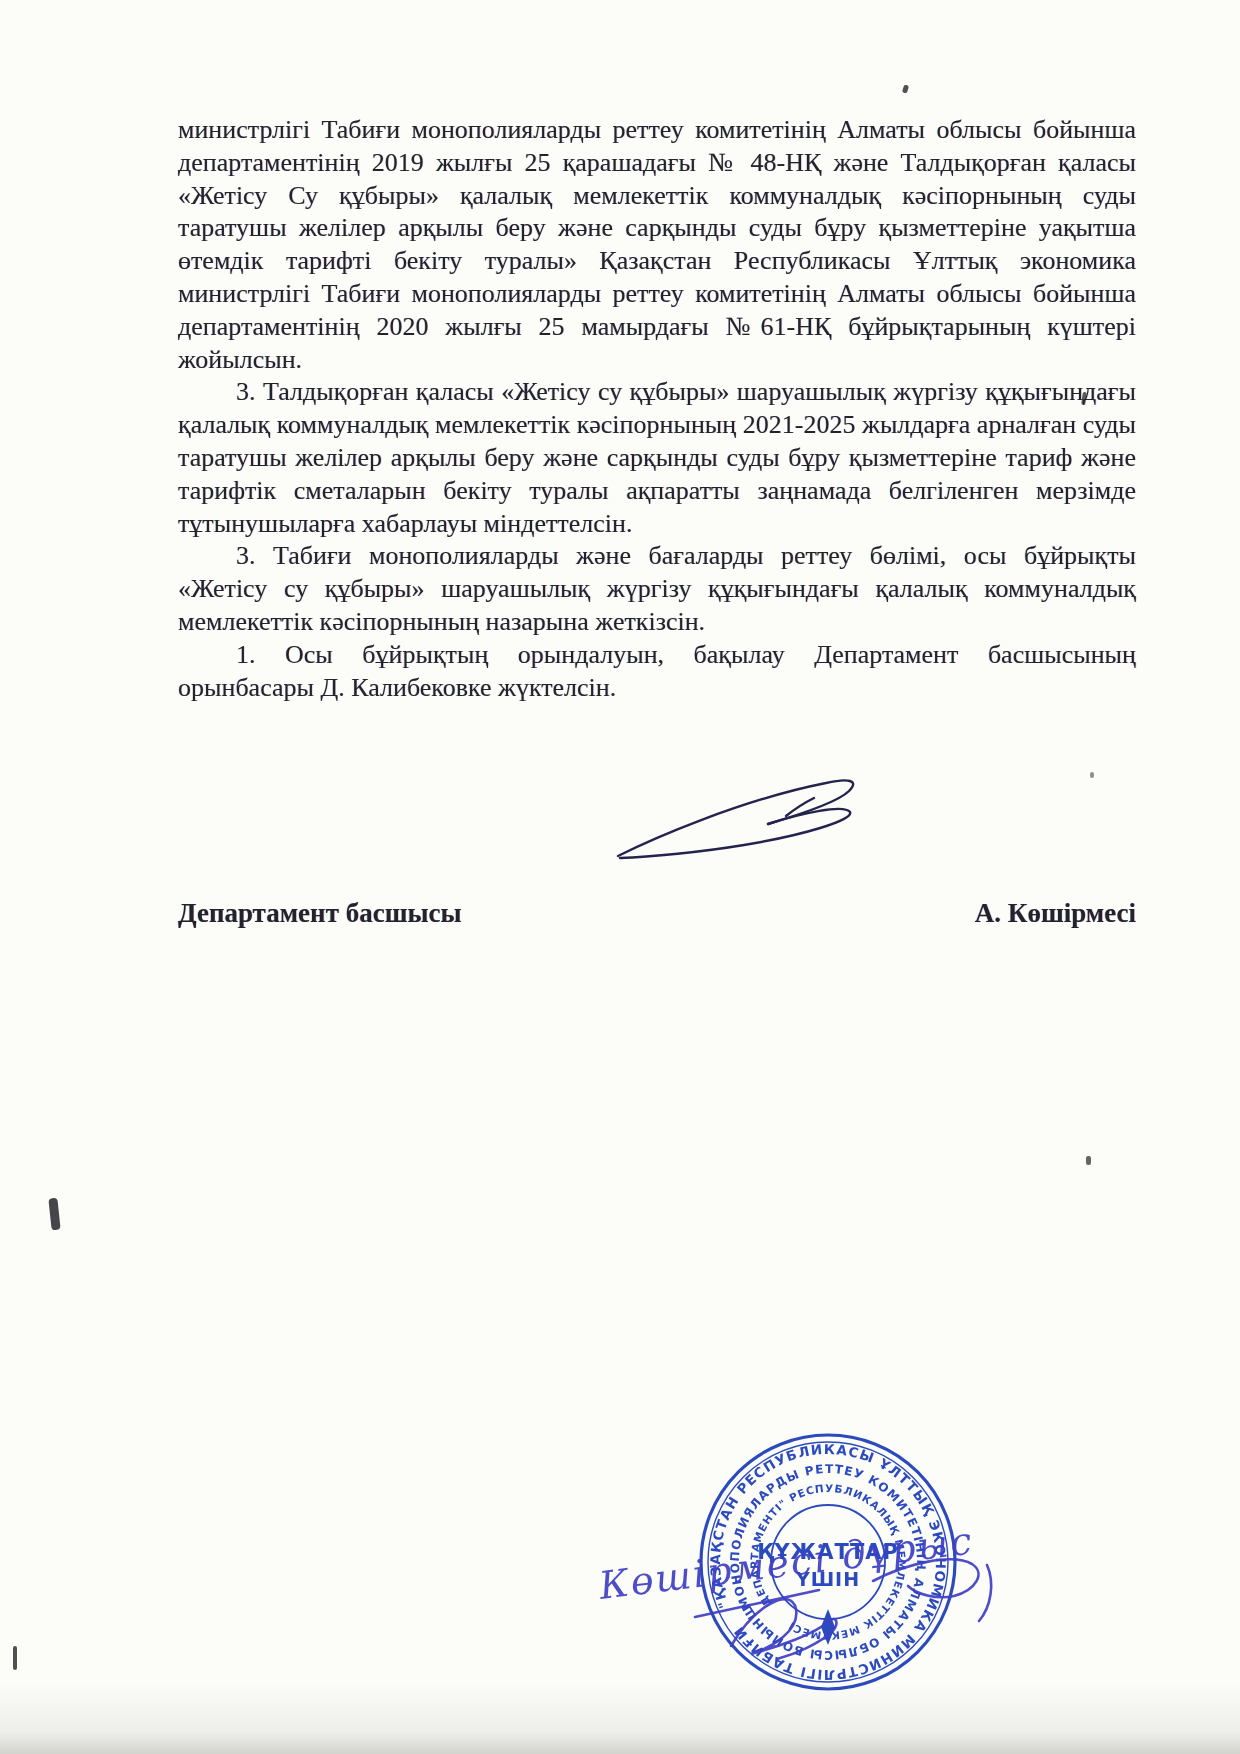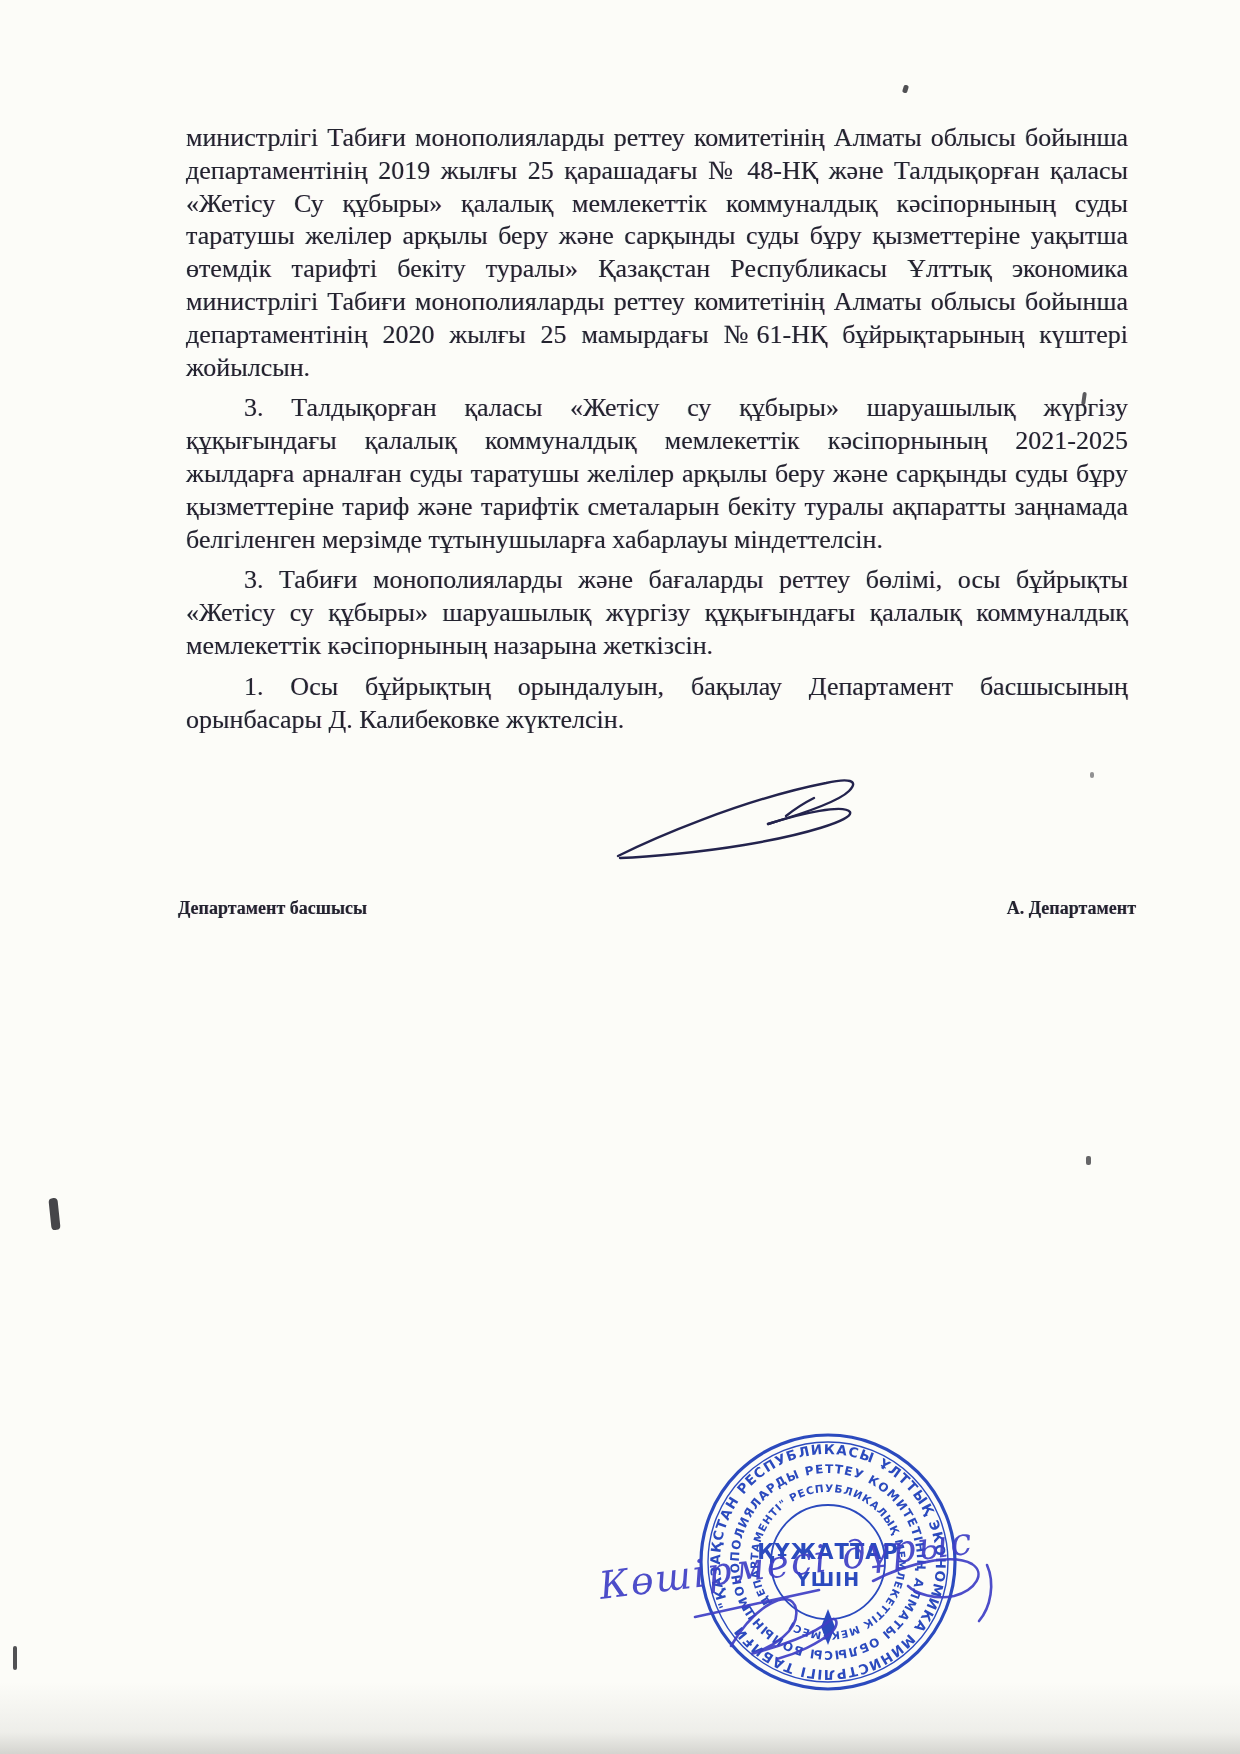--- a/index.html
+++ b/index.html
@@ -12,26 +12,26 @@
   .bottom-shade {
     position:absolute; left:0; right:0; bottom:0; height:72px;
     background:linear-gradient(to bottom, rgba(70,70,62,0) 0%, rgba(70,70,62,0.08) 70%, rgba(70,70,62,0.22) 100%);
   }
   .body-text {
     position:absolute; left:178px; top:114px; width:958px;
     font-size:26px; line-height:32.8px; text-align:justify;
     color:#23232e;
     text-shadow:0.6px 0 0 rgba(150,0,150,0.20), -0.6px 0 0 rgba(0,120,60,0.20);
   }
-  .body-text p { margin:8px; }
+  .body-text p { margin:0; }
   .body-text p.indent { text-indent:58px; }
   .sig-row {
     position:absolute; left:178px; top:898px; width:958px;
     display:flex; justify-content:space-between; align-items:flex-start;
-    font-weight:bold; font-size:18px; color:#23232e;
+    font-weight:bold; font-size:27px; color:#23232e;
     text-shadow:0.6px 0 0 rgba(150,0,150,0.20), -0.6px 0 0 rgba(0,120,60,0.20);
   }
   .sig-stroke { position:absolute; left:590px; top:758px; }
   .stamp-svg { position:absolute; left:678px; top:1412px; }
   .hand-svg  { position:absolute; left:555px; top:1495px; }
   .stamp-ring-text { font-family:"DejaVu Sans","Liberation Sans",sans-serif; font-weight:bold; }
   .stamp-center-text { font-family:"DejaVu Sans","Liberation Sans",sans-serif; font-weight:bold; }
   .hand-text { font-family:"DejaVu Serif","Liberation Serif",serif; font-style:italic; }
   
   .speck { position:absolute; background:#26262b; border-radius:2px; }
@@ -57,21 +57,21 @@
   <svg class="sig-stroke" width="320" height="120" viewBox="0 0 320 120">
     <g fill="none" stroke-width="2.4" stroke-linecap="round" stroke="#23234d">
       <path d="M 28 98 C 60 82 150 42 236 25 C 258 20 270 22 259 33 C 247 45 205 58 178 66"></path>
       <path d="M 178 66 C 212 55 254 46 260 54 C 264 62 214 77 154 87 C 112 94 60 99 30 100"></path>
       <path d="M 196 58 C 206 50 216 44 224 40"></path>
     </g>
   </svg>
 
   <div class="sig-row">
     <span>Департамент басшысы</span>
-    <span>А. Департамент</span>
+    <span>А. Көшірмесі</span>
   </div>
 
   <svg class="stamp-svg" width="300" height="300" viewBox="0 0 300 300">
     <defs>
       <path id="ringA" d="M 42 150 A 108 108 0 1 1 258 150 A 108 108 0 1 1 42 150"></path>
       <path id="ringB" d="M 61 150 A 89 89 0 1 1 239 150 A 89 89 0 1 1 61 150"></path>
       <path id="ringC" d="M 80 150 A 70 70 0 1 1 220 150 A 70 70 0 1 1 80 150"></path>
     </defs>
     <g fill="none" stroke-width="3.2" stroke="#2b4abe">
       <circle cx="150" cy="150" r="127"></circle>

